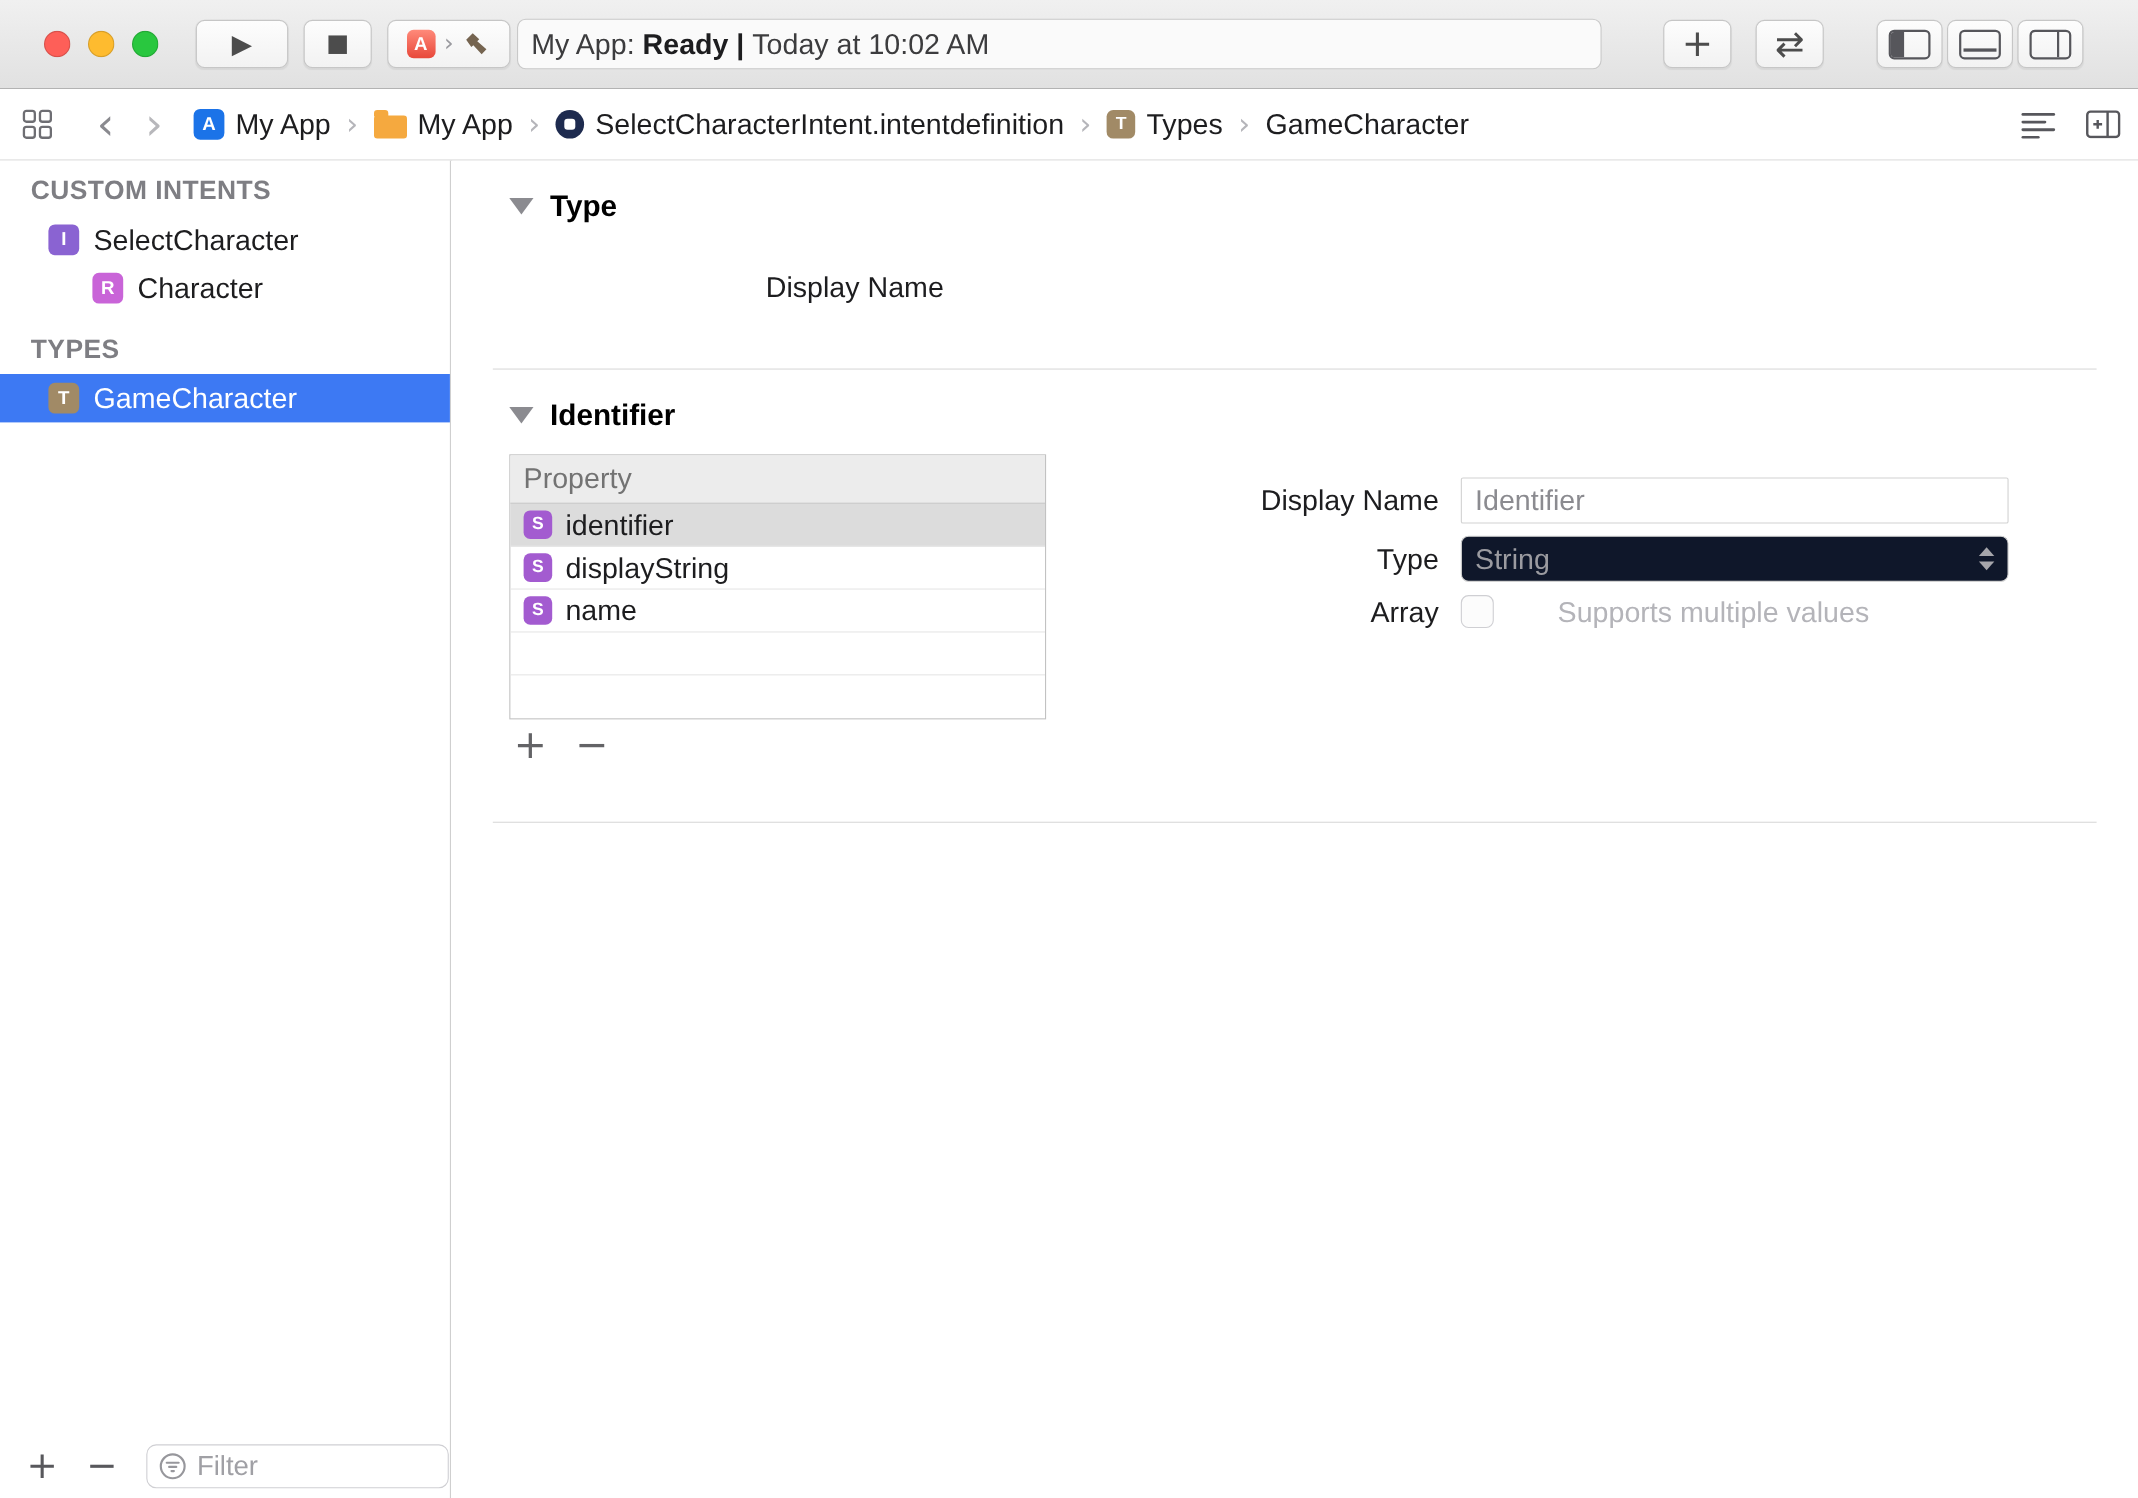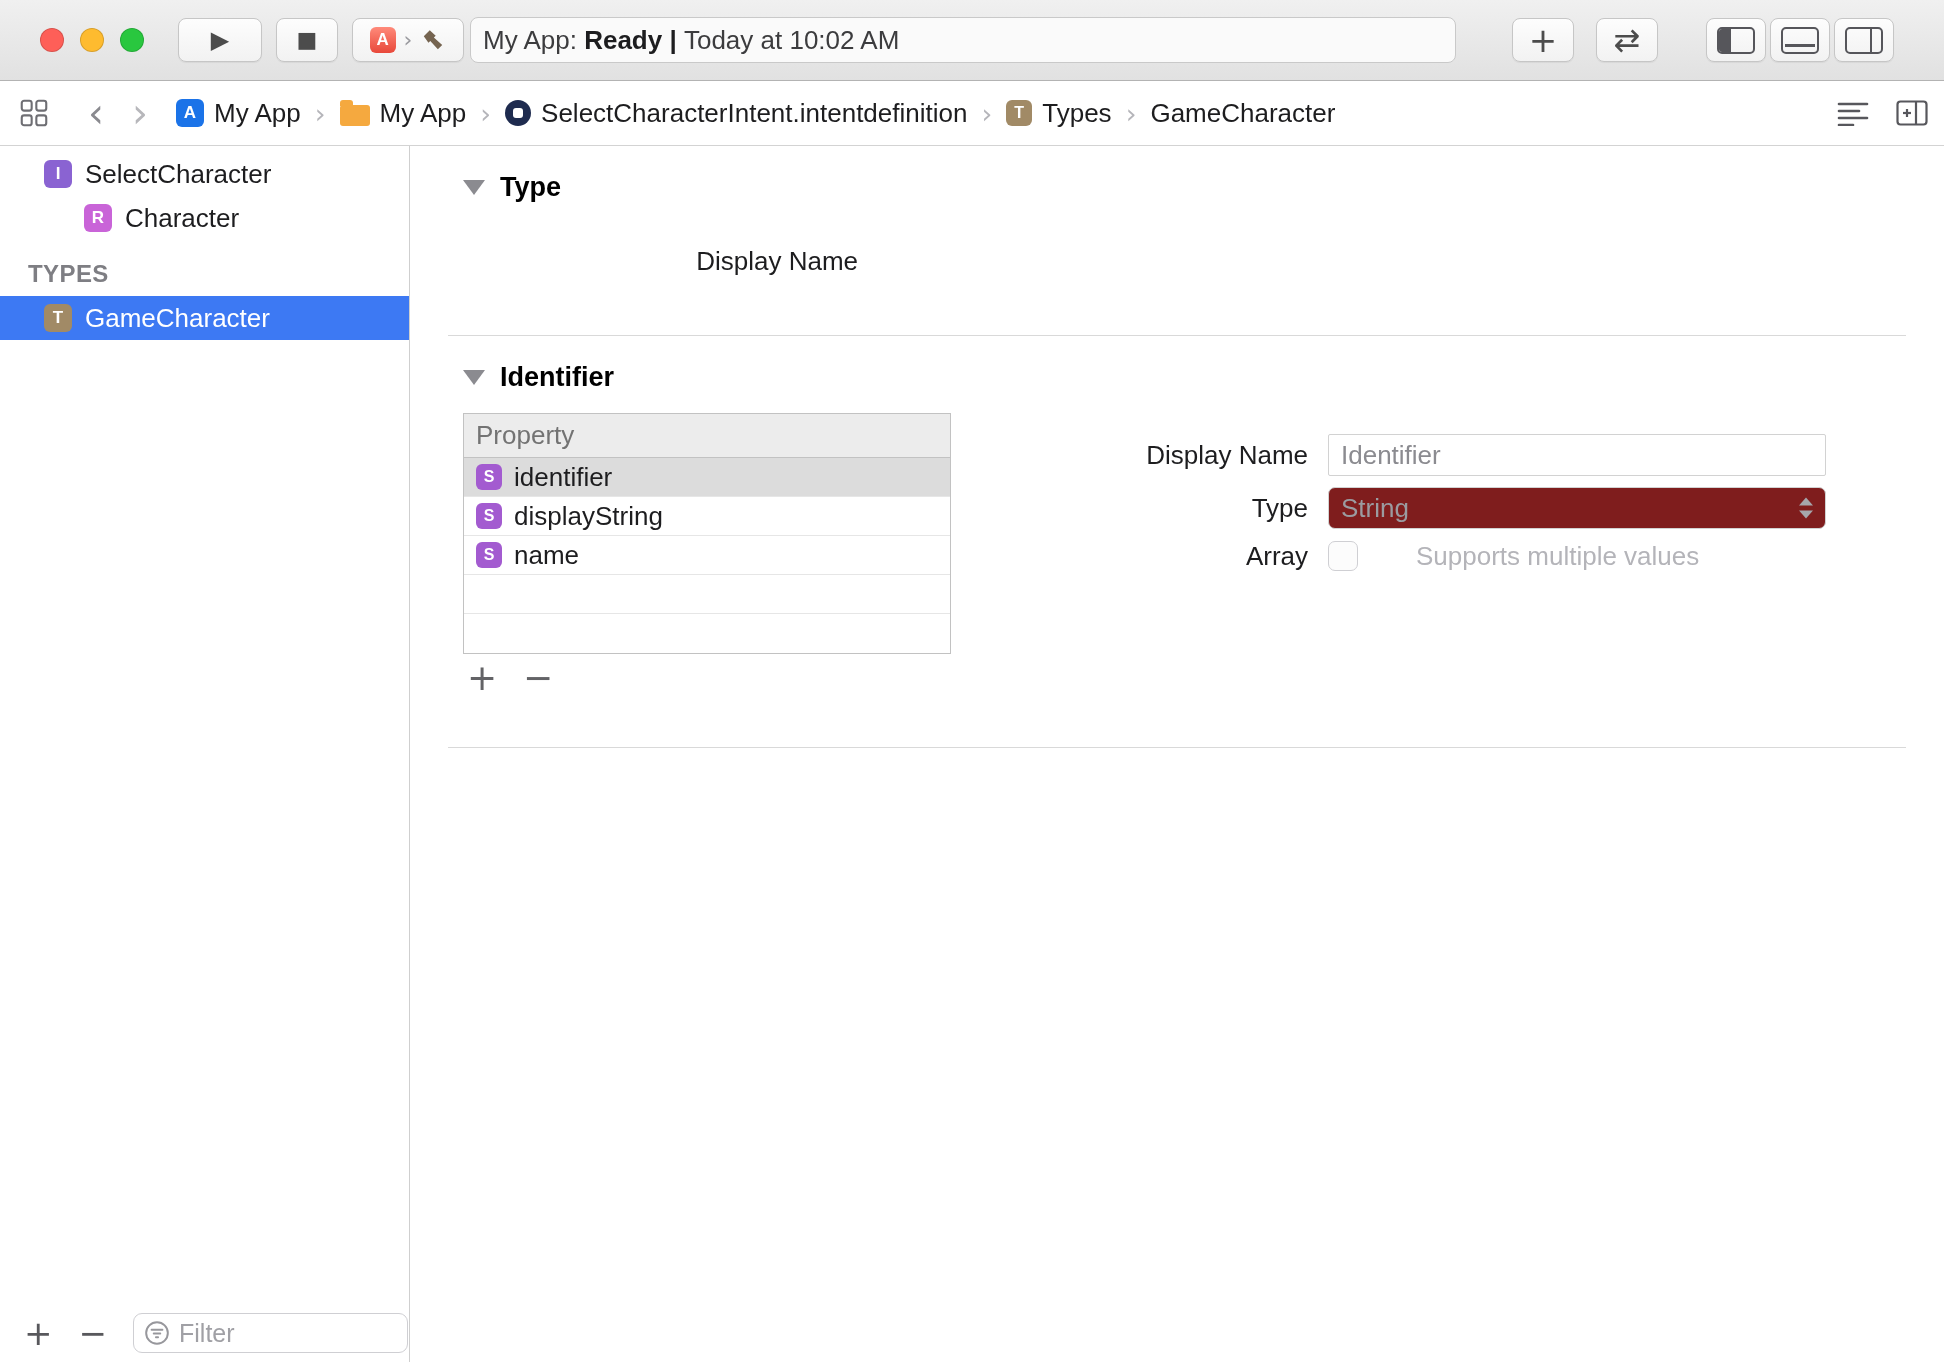--- a/index.html
+++ b/index.html
@@ -82,21 +82,21 @@
   .ptable-head { height:44px; background:#ececec; border-bottom:1px solid #c2c2c2; display:flex; align-items:center; padding-left:12px; font-weight:500; color:#737373; }
   .prow { height:39px; display:flex; align-items:center; padding-left:12px; border-bottom:1px solid #e6e6e6; }
   .prow:last-child { border-bottom:none; }
   .prow.selected { background:#dcdcdc; }
   .prow .badge { margin-right:12px; }
   .pm { position:absolute; top:514px; font-family:"DejaVu Sans",sans-serif; font-size:36px; color:#636366; line-height:1; }
 
   .insp-label { position:absolute; left:600px; width:297px; text-align:right; font-size:26px; color:#1d1d1f; }
   .insp-field { position:absolute; left:917px; width:498px; height:42px; display:flex; align-items:center; }
   .dn-input { width:498px; height:42px; border:1px solid #d2d2d2; border-radius:2px; font:inherit; font-size:26px; color:#8b8b90; padding:0 12px; outline:none; background:#fff; }
-  .dropdown { position:relative; width:498px; height:42px; border:1px solid #d2d2d2; border-radius:7px; background:#7f1d1d;
+  .dropdown { position:relative; width:498px; height:42px; border:1px solid #d2d2d2; border-radius:7px; background:#0f172a;
     display:flex; align-items:center; padding-left:12px; color:#9b9ba0; }
   .step { position:absolute; right:12px; top:50%; transform:translateY(-50%); display:flex; flex-direction:column; gap:5px; }
   .step .up { width:0; height:0; border-left:7px solid transparent; border-right:7px solid transparent; border-bottom:8px solid #a6a6ab; }
   .step .down { width:0; height:0; border-left:7px solid transparent; border-right:7px solid transparent; border-top:8px solid #a6a6ab; }
   .checkbox { width:30px; height:30px; border:1.5px solid #cfcfd3; border-radius:7px; background:#fcfcfc; }
   .cb-label { margin-left:13px; color:#b4b4b9; font-size:26px; }
 </style>
 </head>
 <body>
 
@@ -199,20 +199,21 @@
       <svg width="32" height="26" viewBox="0 0 32 26" fill="none" stroke="#57575c" stroke-width="2.2">
         <rect x="1.5" y="1.5" width="29" height="23" rx="3"></rect>
         <line x1="20" y1="1.5" x2="20" y2="24.5"></line>
         <line x1="7" y1="13" x2="15" y2="13"></line>
           <line x1="11" y1="9" x2="11" y2="17"></line>
       </svg>
     </span>
   </div>
 
   <div class="sidebar">
+    <div class="sec-title">CUSTOM INTENTS</div>
 
     <div class="side-row">
       <span class="badge i sz28">I</span>
       <span>SelectCharacter</span>
     </div>
     <div class="side-row indent">
       <span class="badge r sz28">R</span>
       <span>Character</span>
     </div>
 

